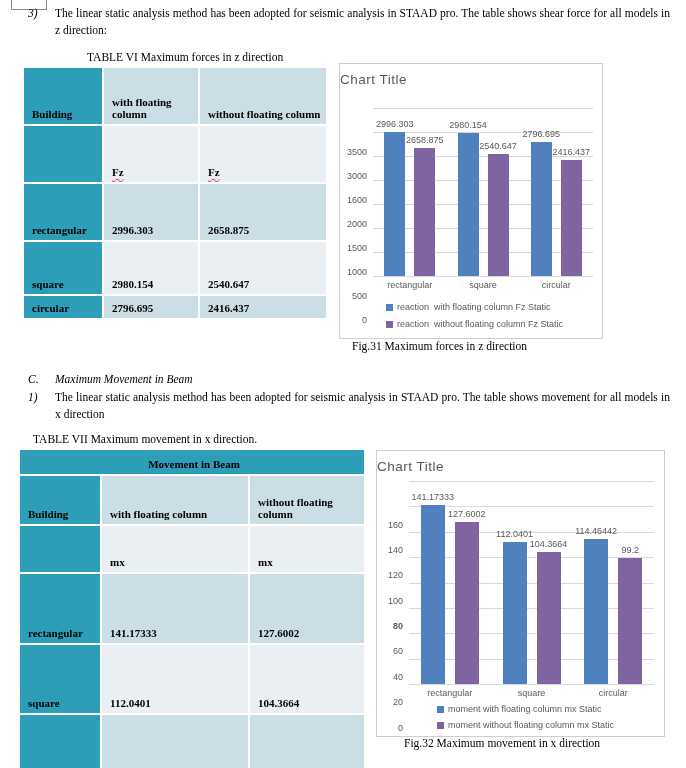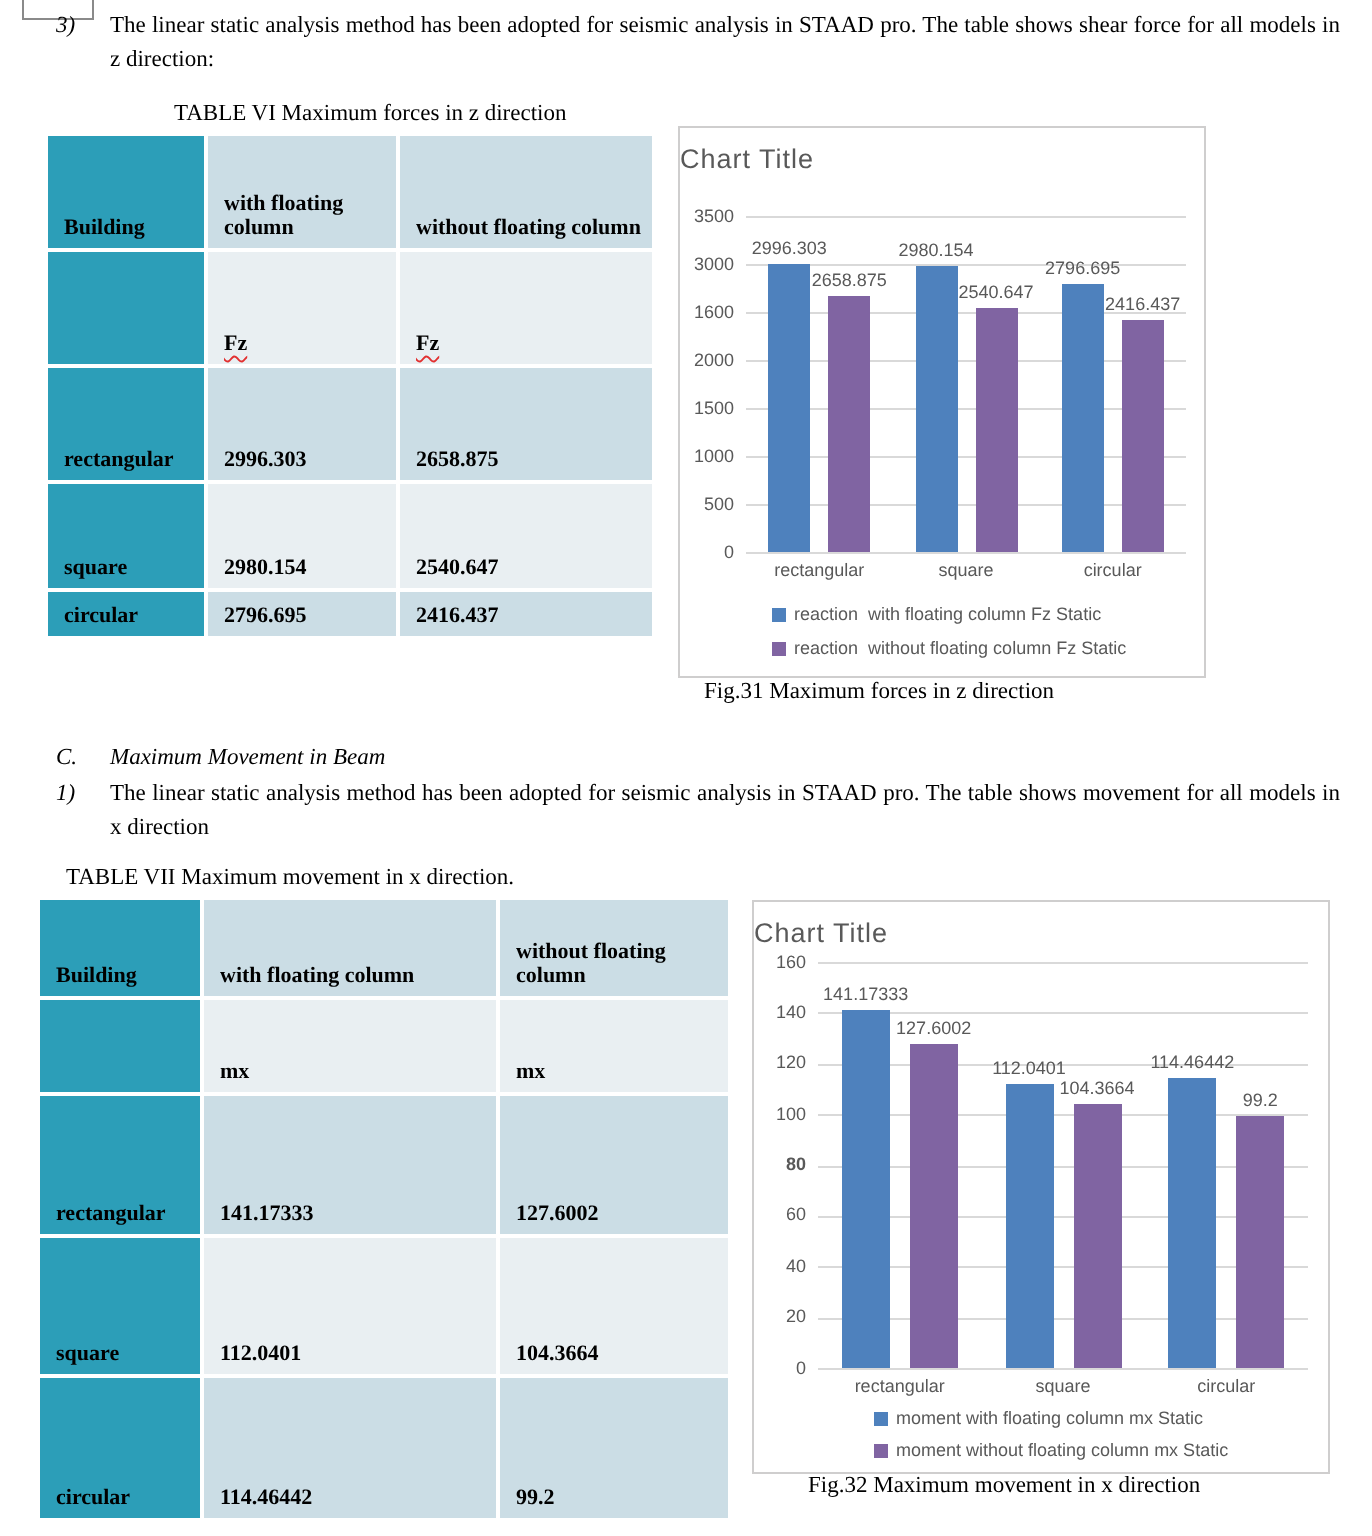--- a/index.html
+++ b/index.html
@@ -24,21 +24,21 @@
   td.thead-big{vertical-align:bottom;padding-bottom:6px;}
   td.center{text-align:center;vertical-align:middle;padding:1px;}
   .squiggle{text-decoration:underline;text-decoration-style:wavy;
             text-decoration-color:#e23030;text-decoration-thickness:1px;text-underline-offset:2px;}
 
   
   .chart{position:absolute;background:#fff;border:1px solid #cfcece;
          font-family:"Liberation Sans", sans-serif;color:#595959;}
   .chart-title{position:absolute;left:0;right:0;text-align:left;font-size:13.5px;letter-spacing:.5px;}
   .gridline{position:absolute;height:1px;background:#d9d9d9;}
-  .ylab{position:absolute;font-size:9px;text-align:right;}
+  .ylab{position:absolute;font-size:9px;text-align:right;margin-top:44px;}
   .xlab{position:absolute;font-size:9px;text-align:center;}
   .bar{position:absolute;}
   .dlabel{position:absolute;font-size:9px;text-align:center;white-space:nowrap;}
   .legend-item{position:absolute;display:flex;align-items:center;padding-left:10px;}
   .legend-marker{width:7px;height:7px;flex:0 0 7px;margin-right:4px;}
   .legend-label{font-size:9px;white-space:pre;}
 
   
   .artifact{position:absolute;border:1px solid #8a8a8a;background:#fff;}
 </style>
@@ -147,20 +147,23 @@
 
   <div class="caption" style="left:33px;top:433px;">TABLE VII Maximum movement in x direction.</div>
 
   <table class="dtab" style="left:18px;top:448px;width:348px;">
     <colgroup>
         <col style="width:80px">
         <col style="width:146px">
         <col style="width:114px">
       </colgroup>
     <tbody>
+        <tr>
+      <td colspan="3" class="teal center" style="height:18px;">Movement in Beam</td>
+    </tr>
     <tr>
       <td class="teal" style="height:42px;">Building</td>
       <td class="light">with floating column</td>
       <td class="light">without floating column</td>
     </tr>
     <tr>
       <td class="teal" style="height:40px;"></td>
       <td class="lighter">mx</td>
       <td class="lighter">mx</td>
     </tr>

